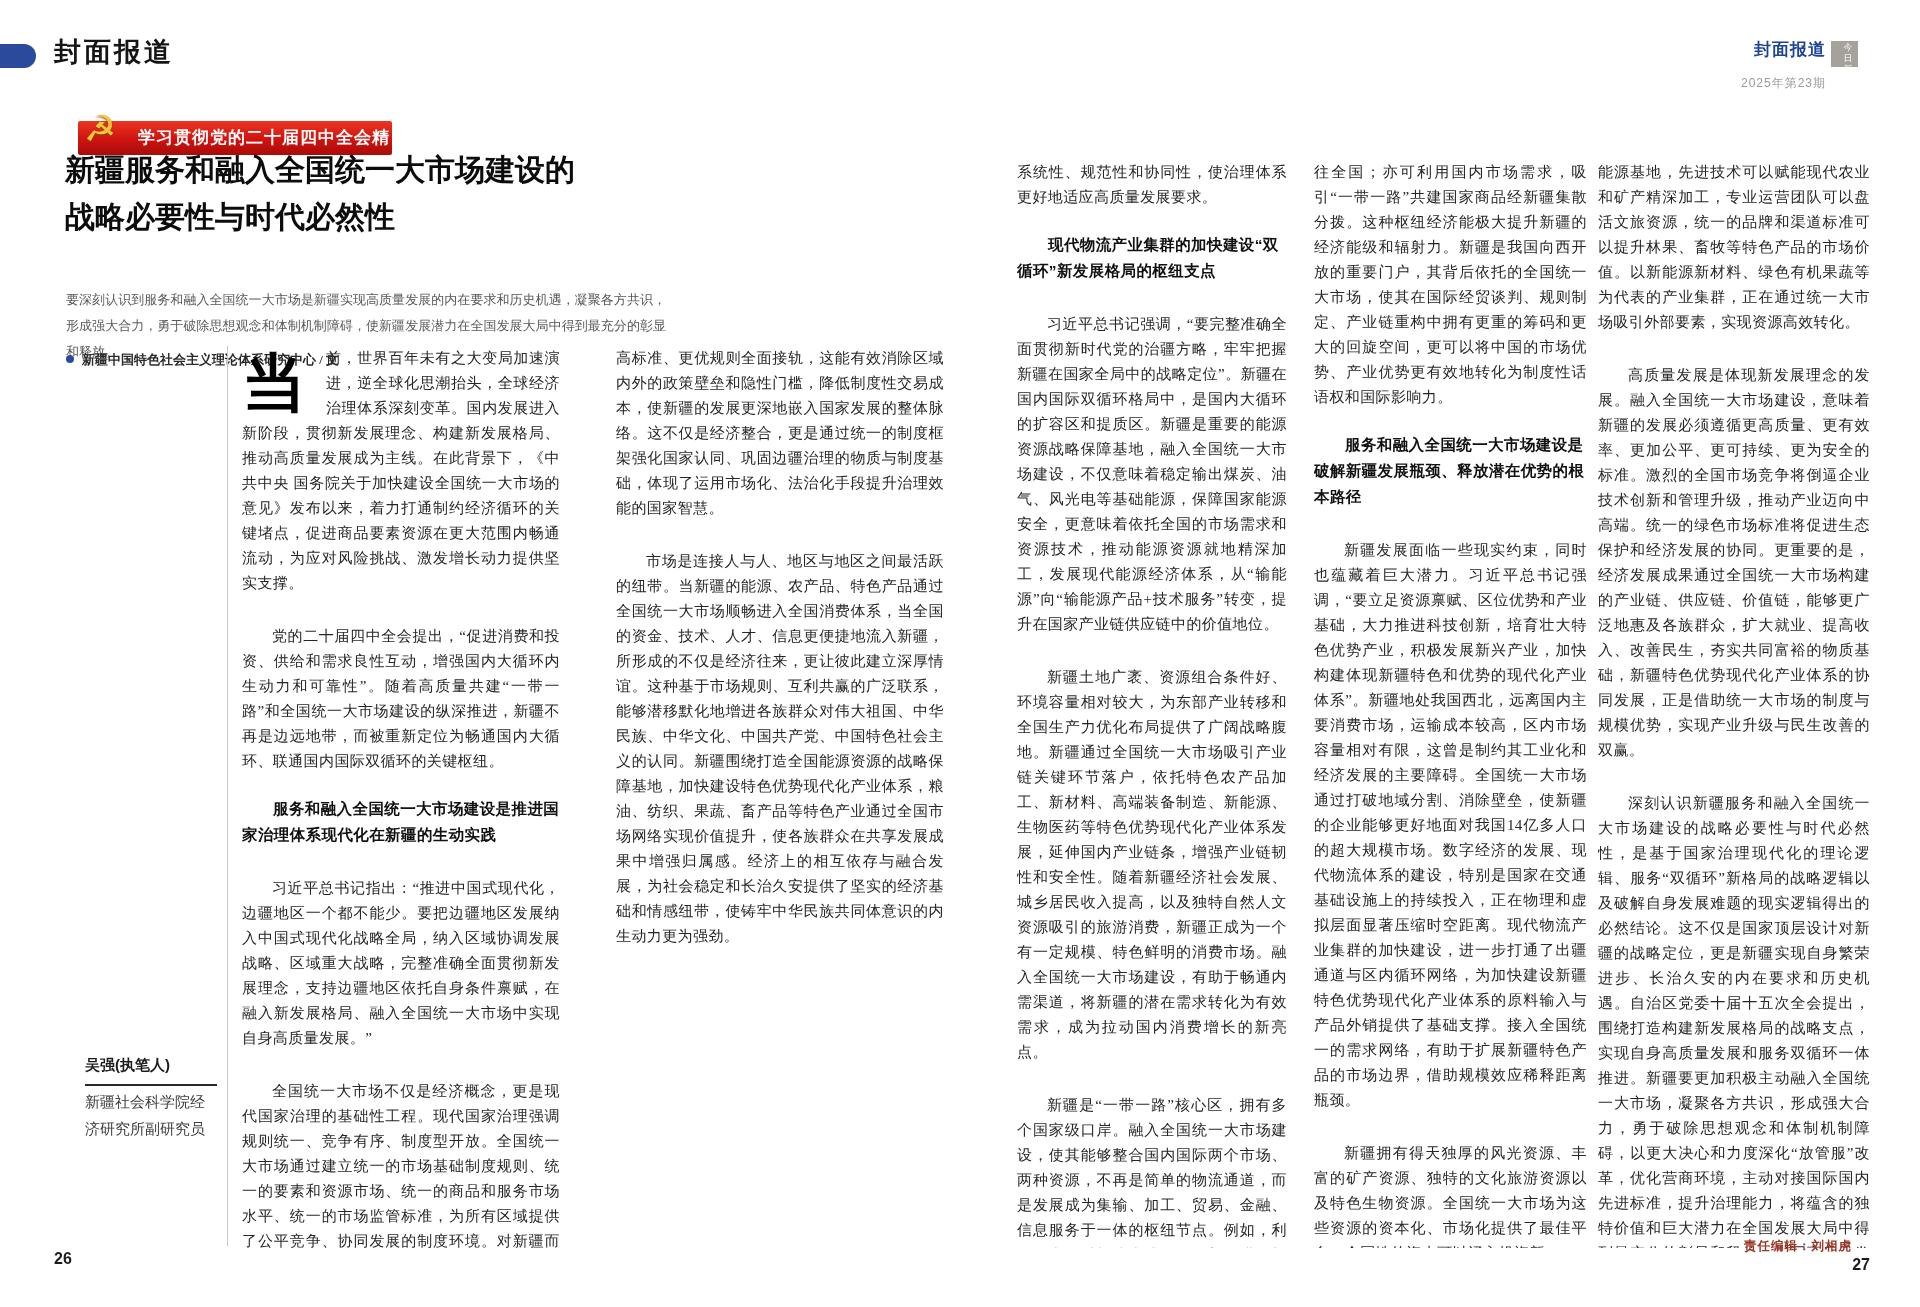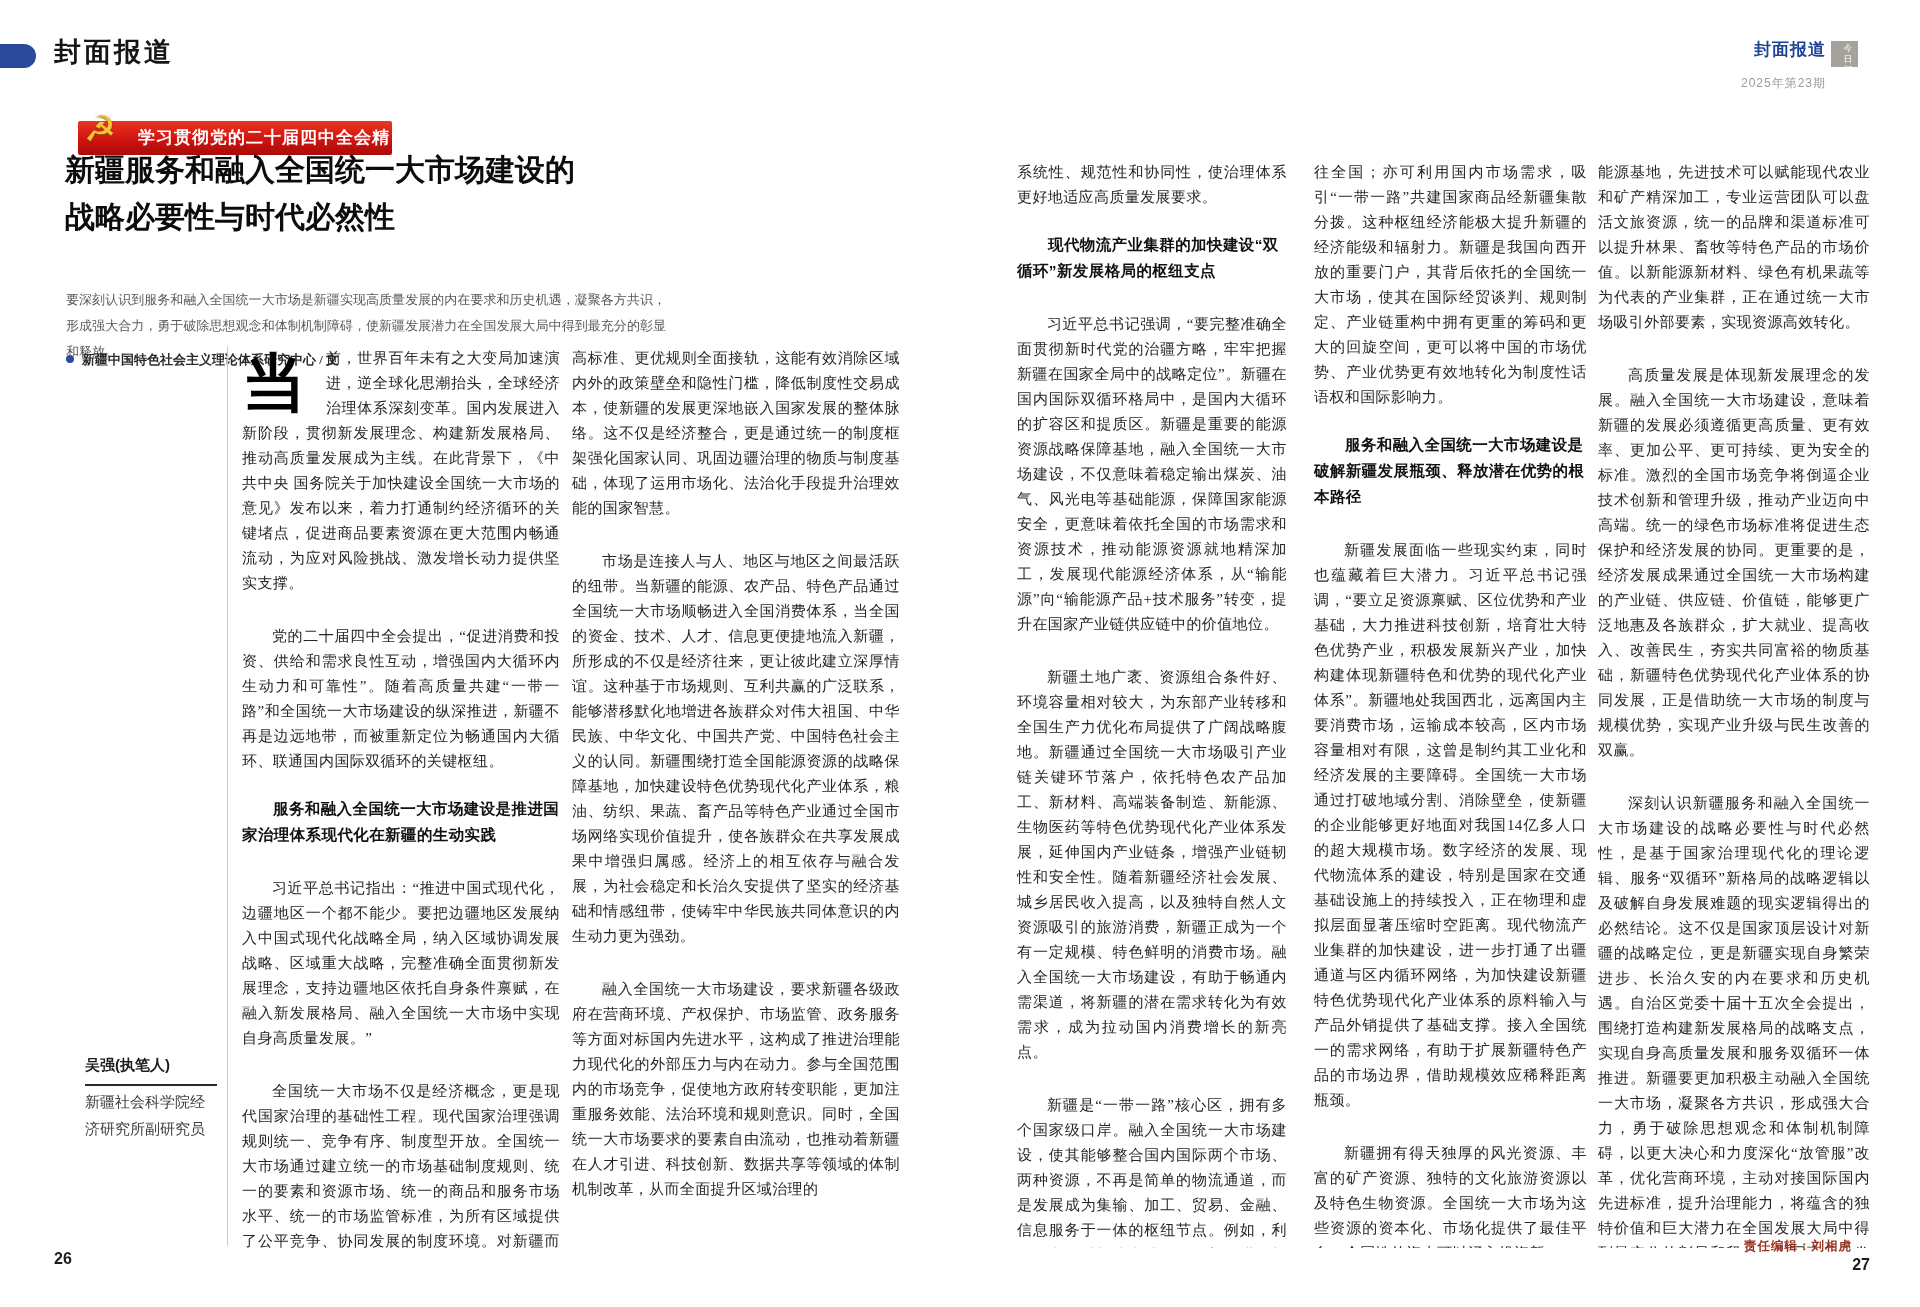--- a/index.html
+++ b/index.html
@@ -11,21 +11,21 @@
   
   .blue-tab{position:absolute;left:0;top:44px;width:36px;height:24px;
     background:#2b4a9b;border-radius:0 13px 13px 0;}
   .hdr-left{position:absolute;left:54px;top:34px;font-size:27px;letter-spacing:3px;
     color:#151515;font-weight:600;font-family:"DejaVu Serif","Liberation Serif",serif;}
   .hdr-right{position:absolute;right:94px;top:38px;text-align:right;
     font-family:"Liberation Sans","DejaVu Sans",sans-serif;}
   .hdr-right .sec{font-size:17px;font-weight:bold;color:#1d4397;letter-spacing:1px;}
   .hdr-right .issue{font-size:12px;color:#9a9a9a;margin-top:14px;letter-spacing:1px;}
   .logo-box{position:absolute;right:62px;top:41px;width:27px;height:26px;background:#a4a29b;
-    color:#fff;font-family:Liberation Sans, sans-serif;
+    color:#fff;font-family:Liberation Mono, monospace;
     font-size:9px;line-height:11px;text-align:center;padding-top:2px;box-sizing:border-box;letter-spacing:1px;padding-left:8px;}
   
   .banner{position:absolute;left:78px;top:121px;width:314px;height:34px;
     background:linear-gradient(180deg,#ec3522 0%,#cf1310 55%,#a80c08 100%);
     border-radius:2px;}
   .banner .txt{position:absolute;left:60px;top:0;line-height:34px;color:#ffffff;
     font-family:"Liberation Sans","DejaVu Sans",sans-serif;font-size:17px;font-weight:bold;letter-spacing:1px;}
   .emblem{position:absolute;left:6px;top:-12px;font-size:36px;color:#f6c437;
     text-shadow:0 1px 2px #7a4a00;line-height:40px;}
   
@@ -42,21 +42,21 @@
   .sidebar{position:absolute;left:85px;top:1056px;width:132px;
     font-family:"Liberation Sans","DejaVu Sans",sans-serif;}
   .sidebar .author{font-size:15px;font-weight:bold;color:#1c1c1c;
     padding-bottom:9px;border-bottom:2px solid #2a2a2a;}
   .sidebar .affil{margin-top:2px;font-size:15px;line-height:27px;color:#3c3c3c;}
   
   .vrule{position:absolute;left:227px;top:346px;width:1px;height:900px;background:#c9c9c9;}
   .col{position:absolute;text-align:justify;font-size:15px;line-height:25px;
     color:#262626;letter-spacing:0.4px;overflow:hidden;}
   .col-1{left:242px;top:346px;width:318px;height:902px;}
-  .col-2{left:572px;top:346px;width:328px;height:902px;}
+  .col-2{left:616px;top:346px;width:328px;height:902px;}
   .col-3{left:1017px;top:160px;width:270px;height:1088px;}
   .col-4{left:1314px;top:160px;width:273px;height:1088px;}
   .col-5{left:1598px;top:160px;width:272px;height:1088px;}
   .blk-para{text-indent:2em;margin-top:28px;}
   .blk-cont{text-indent:0;}
   .blk-subhead{font-family:"Liberation Sans","DejaVu Sans",sans-serif;
     font-weight:bold;color:#111;font-size:15.5px;line-height:26px;
     margin:22px 0;text-indent:2em;text-align:left;}
   .dropcap{float:left;width:74px;font-size:64px;line-height:62px;font-weight:700;
     color:#000;margin:6px 10px 0 0;font-family:"DejaVu Serif","Liberation Serif",serif;}
@@ -113,21 +113,20 @@
 <div class="col col-1">
     <div class="blk-cont"><span class="dropcap">当</span>前，世界百年未有之大变局加速演进，逆全球化思潮抬头，全球经济治理体系深刻变革。国内发展进入新阶段，贯彻新发展理念、构建新发展格局、推动高质量发展成为主线。在此背景下，《中共中央 国务院关于加快建设全国统一大市场的意见》发布以来，着力打通制约经济循环的关键堵点，促进商品要素资源在更大范围内畅通流动，为应对风险挑战、激发增长动力提供坚实支撑。</div>
     <div class="blk-para">党的二十届四中全会提出，“促进消费和投资、供给和需求良性互动，增强国内大循环内生动力和可靠性”。随着高质量共建“一带一路”和全国统一大市场建设的纵深推进，新疆不再是边远地带，而被重新定位为畅通国内大循环、联通国内国际双循环的关键枢纽。</div>
     <div class="blk-subhead">服务和融入全国统一大市场建设是推进国家治理体系现代化在新疆的生动实践</div>
     <div class="blk-para">习近平总书记指出：“推进中国式现代化，边疆地区一个都不能少。要把边疆地区发展纳入中国式现代化战略全局，纳入区域协调发展战略、区域重大战略，完整准确全面贯彻新发展理念，支持边疆地区依托自身条件禀赋，在融入新发展格局、融入全国统一大市场中实现自身高质量发展。”</div>
     <div class="blk-para">全国统一大市场不仅是经济概念，更是现代国家治理的基础性工程。现代国家治理强调规则统一、竞争有序、制度型开放。全国统一大市场通过建立统一的市场基础制度规则、统一的要素和资源市场、统一的商品和服务市场水平、统一的市场监管标准，为所有区域提供了公平竞争、协同发展的制度环境。对新疆而言，深度融入这一架构，意味着在制度层面与全国更</div>
   </div>
 <div class="col col-2">
     <div class="blk-cont">高标准、更优规则全面接轨，这能有效消除区域内外的政策壁垒和隐性门槛，降低制度性交易成本，使新疆的发展更深地嵌入国家发展的整体脉络。这不仅是经济整合，更是通过统一的制度框架强化国家认同、巩固边疆治理的物质与制度基础，体现了运用市场化、法治化手段提升治理效能的国家智慧。</div>
     <div class="blk-para">市场是连接人与人、地区与地区之间最活跃的纽带。当新疆的能源、农产品、特色产品通过全国统一大市场顺畅进入全国消费体系，当全国的资金、技术、人才、信息更便捷地流入新疆，所形成的不仅是经济往来，更让彼此建立深厚情谊。这种基于市场规则、互利共赢的广泛联系，能够潜移默化地增进各族群众对伟大祖国、中华民族、中华文化、中国共产党、中国特色社会主义的认同。新疆围绕打造全国能源资源的战略保障基地，加快建设特色优势现代化产业体系，粮油、纺织、果蔬、畜产品等特色产业通过全国市场网络实现价值提升，使各族群众在共享发展成果中增强归属感。经济上的相互依存与融合发展，为社会稳定和长治久安提供了坚实的经济基础和情感纽带，使铸牢中华民族共同体意识的内生动力更为强劲。</div>
-    <div class="blk-para">融入全国统一大市场建设，要求新疆各级政府在营商环境、产权保护、市场监管、政务服务等方面对标国内先进水平，这构成了推进治理能力现代化的外部压力与内在动力。参与全国范围内的市场竞争，促使地方政府转变职能，更加注重服务效能、法治环境和规则意识。同时，全国统一大市场要求的要素自由流动，也推动着新疆在人才引进、科技创新、数据共享等领域的体制机制改革，从而全面提升区域治理的</div>
   </div>
 <div class="col col-3">
     <div class="blk-cont">系统性、规范性和协同性，使治理体系更好地适应高质量发展要求。</div>
     <div class="blk-subhead">现代物流产业集群的加快建设“双循环”新发展格局的枢纽支点</div>
     <div class="blk-para">习近平总书记强调，“要完整准确全面贯彻新时代党的治疆方略，牢牢把握新疆在国家全局中的战略定位”。新疆在国内国际双循环格局中，是国内大循环的扩容区和提质区。新疆是重要的能源资源战略保障基地，融入全国统一大市场建设，不仅意味着稳定输出煤炭、油气、风光电等基础能源，保障国家能源安全，更意味着依托全国的市场需求和资源技术，推动能源资源就地精深加工，发展现代能源经济体系，从“输能源”向“输能源产品+技术服务”转变，提升在国家产业链供应链中的价值地位。</div>
     <div class="blk-para">新疆土地广袤、资源组合条件好、环境容量相对较大，为东部产业转移和全国生产力优化布局提供了广阔战略腹地。新疆通过全国统一大市场吸引产业链关键环节落户，依托特色农产品加工、新材料、高端装备制造、新能源、生物医药等特色优势现代化产业体系发展，延伸国内产业链条，增强产业链韧性和安全性。随着新疆经济社会发展、城乡居民收入提高，以及独特自然人文资源吸引的旅游消费，新疆正成为一个有一定规模、特色鲜明的消费市场。融入全国统一大市场建设，有助于畅通内需渠道，将新疆的潜在需求转化为有效需求，成为拉动国内消费增长的新亮点。</div>
     <div class="blk-para">新疆是“一带一路”核心区，拥有多个国家级口岸。融入全国统一大市场建设，使其能够整合国内国际两个市场、两种资源，不再是简单的物流通道，而是发展成为集输、加工、贸易、金融、信息服务于一体的枢纽节点。例如，利用国内原材料或半成品，在新疆进行加工增值后出口；或引进中亚等国家的资源，在新疆转化为高附加值产品销</div>
   </div>
 <div class="col col-4">
     <div class="blk-cont">往全国；亦可利用国内市场需求，吸引“一带一路”共建国家商品经新疆集散分拨。这种枢纽经济能极大提升新疆的经济能级和辐射力。新疆是我国向西开放的重要门户，其背后依托的全国统一大市场，使其在国际经贸谈判、规则制定、产业链重构中拥有更重的筹码和更大的回旋空间，更可以将中国的市场优势、产业优势更有效地转化为制度性话语权和国际影响力。</div>

